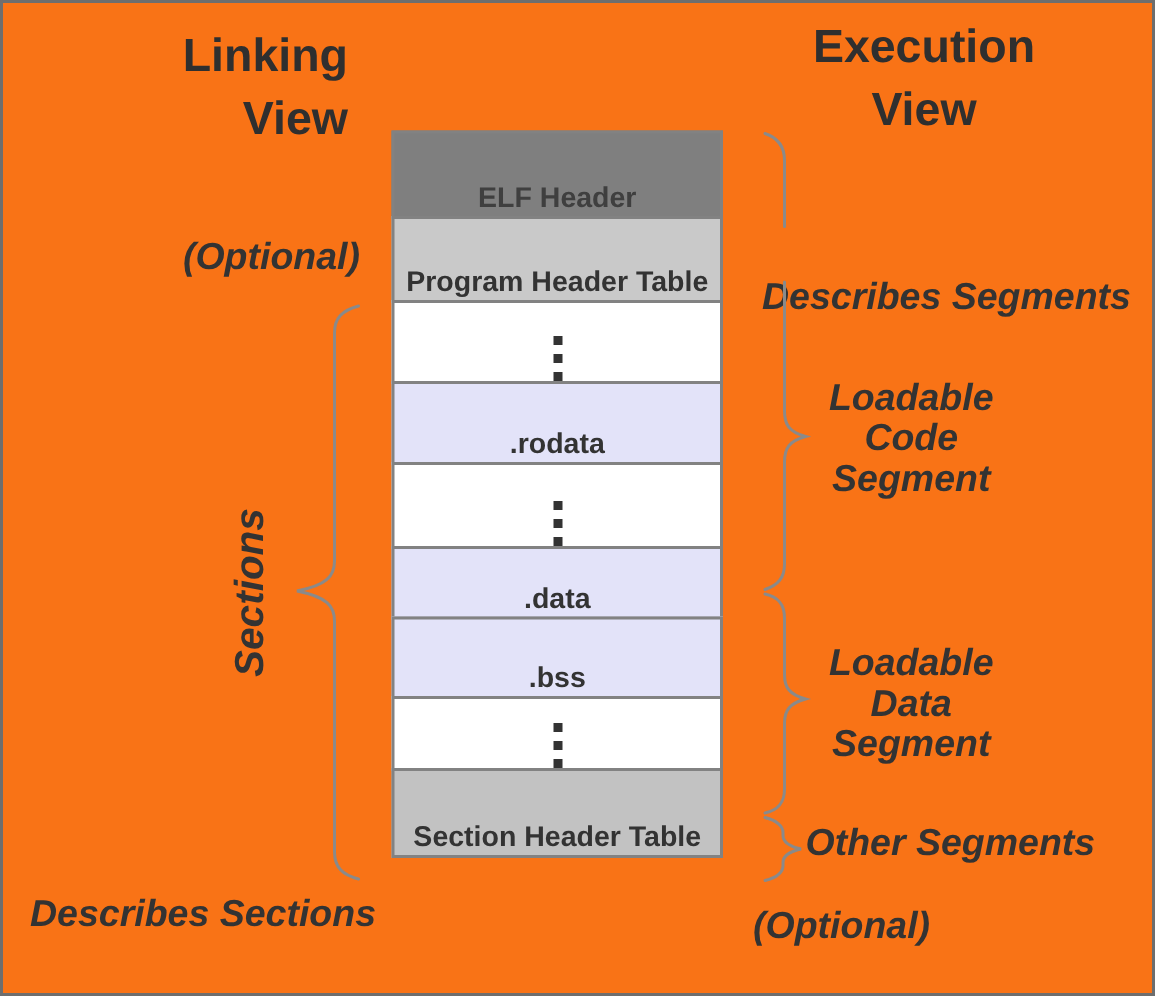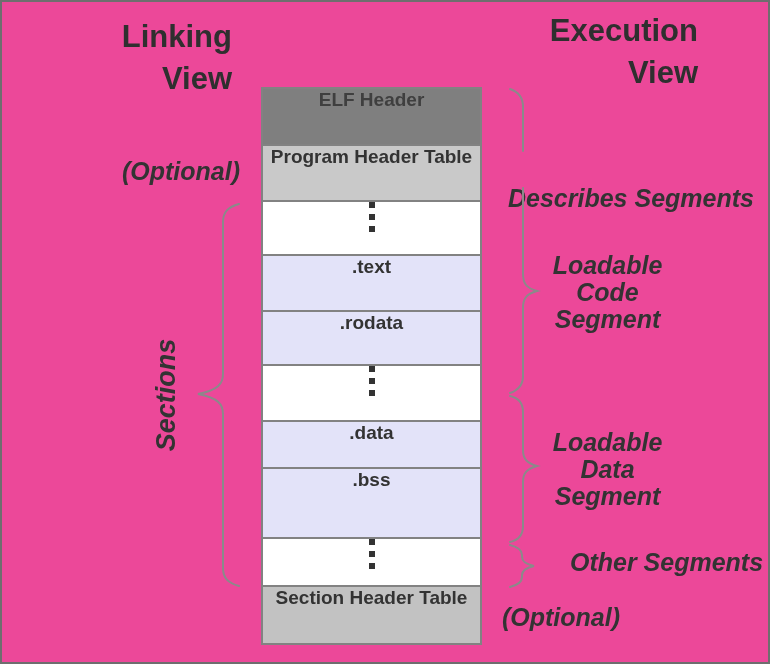--- a/index.html
+++ b/index.html
@@ -1,57 +1,57 @@
 <!DOCTYPE html>
 <html><head>
 <meta charset="utf-8">
 <style>
   html,body { margin:0; padding:0; background:#fff; }
   #canvas {
     position:relative;
     width:770px; height:664px;
     box-sizing:border-box;
     border:2px solid #6e6e6e;
-    background:#ec4899;
+    background:#f97316;
     font-family:"Liberation Sans", sans-serif;
     overflow:hidden;
   }
   .heading {
     position:absolute;
     font-size:31px; font-weight:bold; line-height:42px;
     color:#2f2f2f;
   }
   #linking-heading { left:80px; top:14px; width:150px; text-align:right; }
-  #execution-heading { left:476px; top:8px; width:220px; text-align:right; }
+  #execution-heading { left:504px; top:8px; width:220px; text-align:center; }
 
   .side-label {
     position:absolute;
     font-size:25px; font-weight:bold; font-style:italic;
     color:#333333; line-height:27px;
   }
   #left-optional   { left:58px;  top:156px; width:180px; text-align:right; }
   #describes-segments { left:506px; top:155px; width:260px; white-space:nowrap;margin-top:28px; }
   #loadable-code   { left:528px; top:250px; width:155px; text-align:center; }
   #loadable-data   { left:528px; top:427px; width:155px; text-align:center; }
-  #other-segments  { left:568px; top:547px; white-space:nowrap; }
+  #other-segments  { left:535px; top:547px; white-space:nowrap; }
   #right-optional  { left:500px; top:602px; white-space:nowrap; }
   #describes-sections { left:18px; top:594px; white-space:nowrap; }
   #sections-label  {
     left:96px; top:378px; width:140px; height:30px;
     text-align:center; font-size:27px;
     transform:rotate(-90deg);
   }
 
   #file-column { position:absolute; left:259px; top:85px; width:221px; }
   .row {
     box-sizing:border-box;
     width:221px;
     border:2px solid #828282;
     margin-top:-2px;
-    display:flex; align-items:center; justify-content:flex-start;
+    display:flex; align-items:center; justify-content:flex-end;
     flex-direction:column;
   }
   .row:first-child { margin-top:0; }
   .row-label { font-size:19px; font-weight:bold; color:#333333; }
   .row.elf   { background:#7f7f7f; }
   .row.elf .row-label { color:#3f3f3f; }
   .row.table-gray { background:#c9c9c9; }
   .row.table-gray2 { background:#c2c2c2; }
   .row.section { background:#e3e3f9; }
   .row.dots { background:#ffffff; gap:6px; }
@@ -63,20 +63,21 @@
 </head>
 <body>
 
 <div id="canvas">
 
   <div id="linking-heading" class="heading">Linking View</div>
   <div id="execution-heading" class="heading">Execution View</div>
 
   <div id="left-optional" class="side-label">(Optional)</div>
   <div id="sections-label" class="side-label">Sections</div>
+  <div id="describes-sections" class="side-label">Describes Sections</div>
 
   <div id="describes-segments" class="side-label">Describes Segments</div>
   <div id="loadable-data" class="side-label">Loadable Data Segment</div>
   <div id="loadable-code" class="side-label">Loadable Code Segment</div>
   <div id="other-segments" class="side-label">Other Segments</div>
   <div id="right-optional" class="side-label">(Optional)</div>
 
   <svg id="brace-layer" viewBox="0 0 770 664">
     <path d="M 237 202 C 226 205 221 210 221 220 L 221 372 C 221 382 216 388 196 392 C 216 396 221 402 221 412 L 221 566 C 221 576 226 581 237 584"></path>
     <path d="M 508 87 C 517 90 521 96 521 105 L 521 149"></path>
@@ -90,35 +91,32 @@
       <span class="row-label">ELF Header</span>
     </div>
     <div class="row table-gray" style="height:58px">
       <span class="row-label">Program Header Table</span>
     </div>
     <div class="row dots" style="height:56px">
       <span class="sq"></span>
       <span class="sq"></span>
       <span class="sq"></span>
     </div>
-    <div class="row section" style="height:58px">
-      <span class="row-label">.text</span>
-    </div>
     <div class="row section" style="height:56px">
       <span class="row-label">.rodata</span>
     </div>
     <div class="row dots" style="height:58px">
       <span class="sq"></span>
       <span class="sq"></span>
       <span class="sq"></span>
     </div>
     <div class="row section" style="height:49px">
       <span class="row-label">.data</span>
     </div>
-    <div class="row section" style="height:72px">
+    <div class="row section" style="height:55px">
       <span class="row-label">.bss</span>
     </div>
     <div class="row dots" style="height:50px">
       <span class="sq"></span>
       <span class="sq"></span>
       <span class="sq"></span>
     </div>
     <div class="row table-gray2" style="height:60px">
       <span class="row-label">Section Header Table</span>
     </div>

